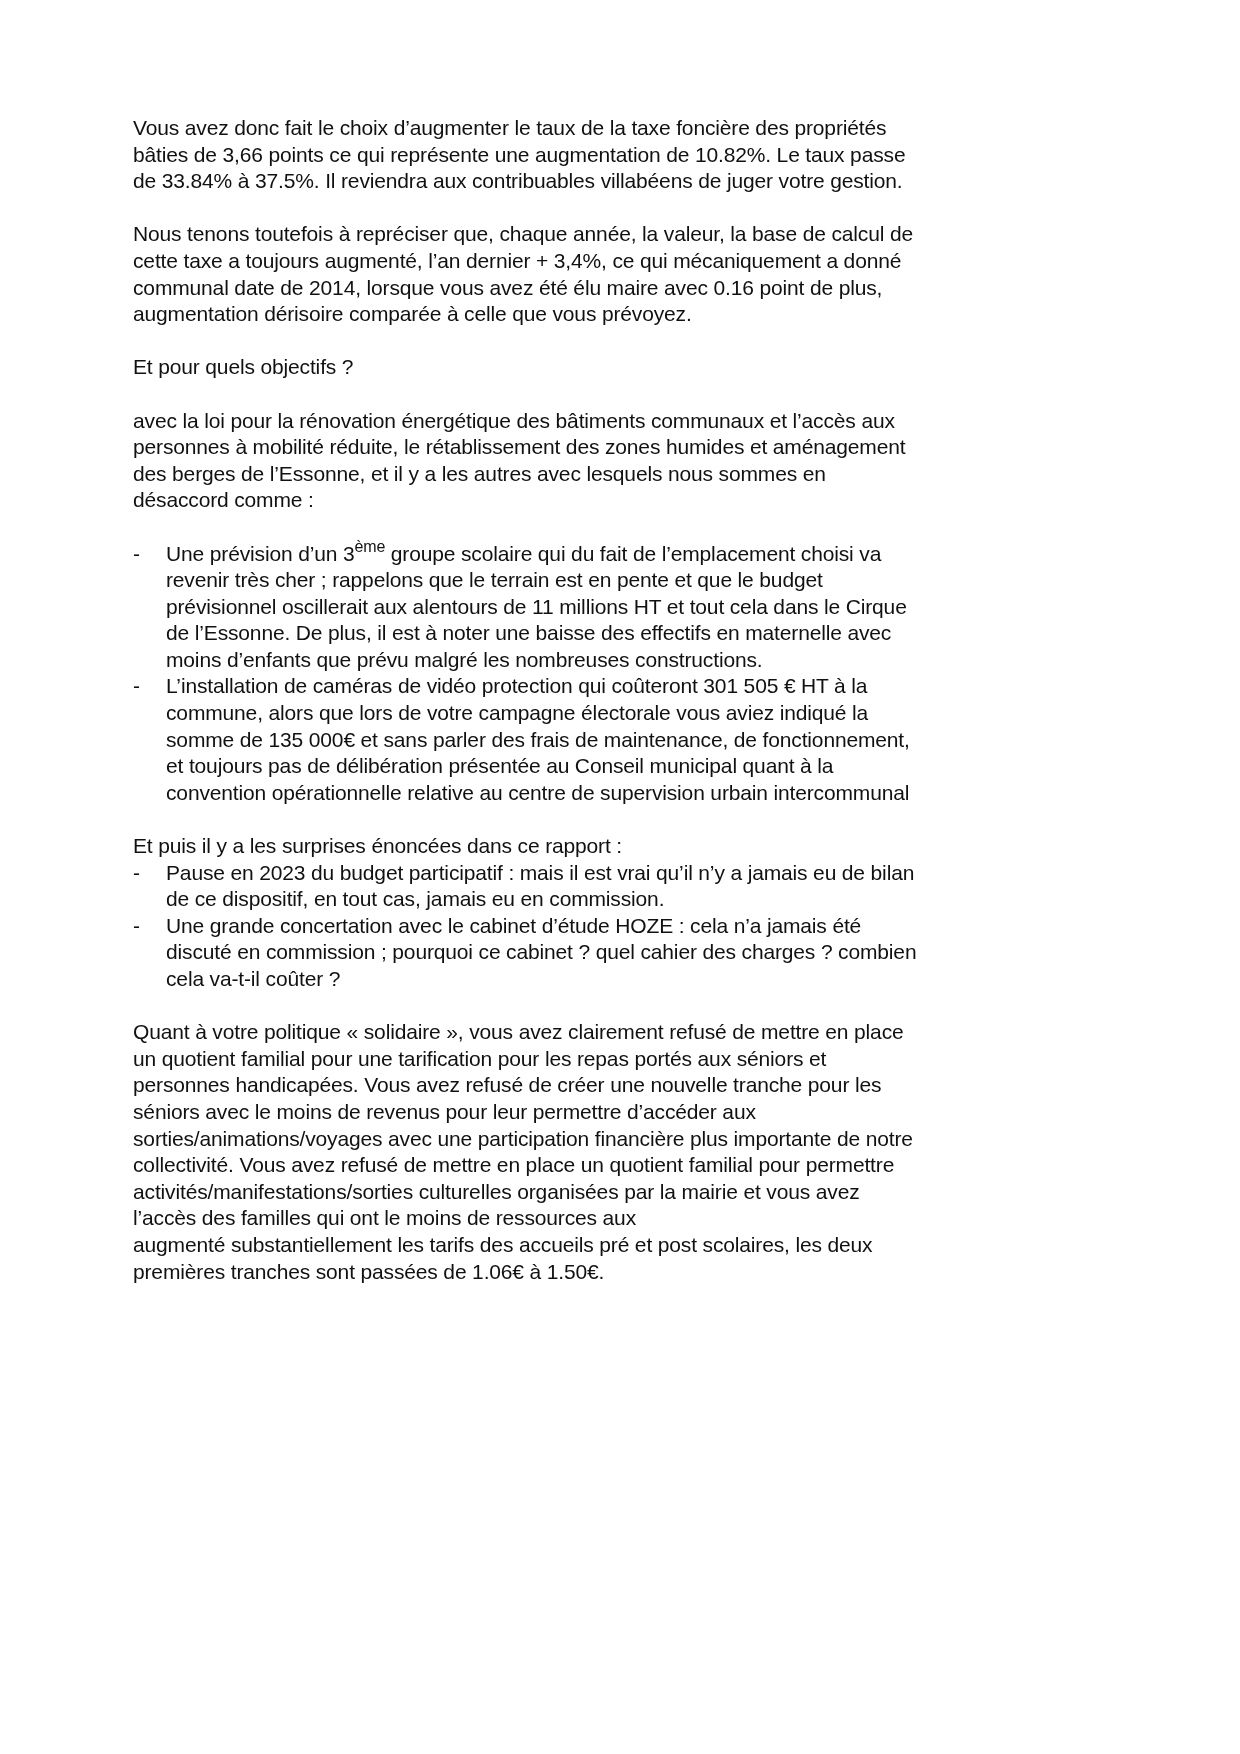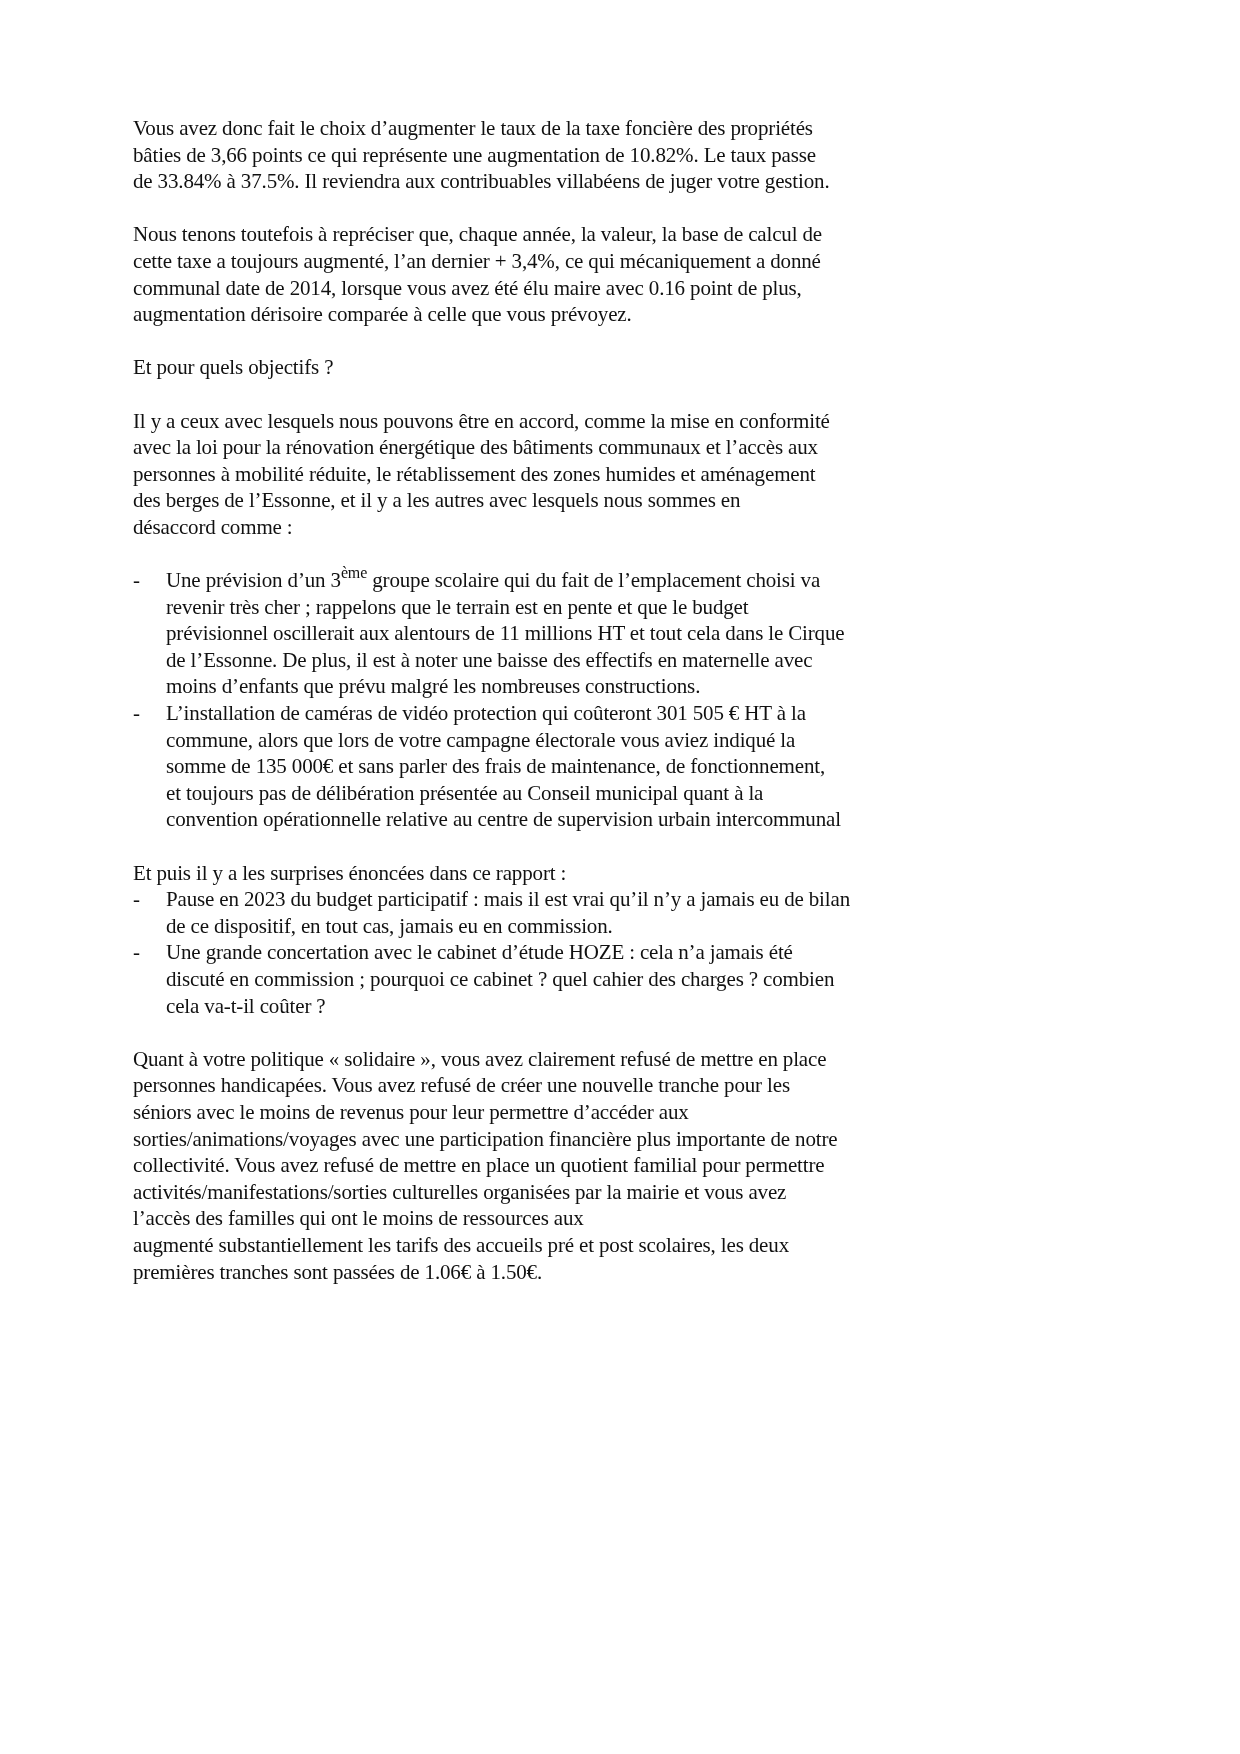--- a/index.html
+++ b/index.html
@@ -1,19 +1,19 @@
 <!DOCTYPE html>
 <html><head>
   <meta charset="utf-8">
   <style>
     html, body { margin: 0; padding: 0; background: #ffffff; }
     body { width: 1240px; height: 1754px; position: relative; overflow: hidden; }
     .page {
       position: absolute; left: 133px; top: 115px; width: 860px;
-      font-family: Liberation Serif, serif;
+      font-family: Liberation Sans, sans-serif;
       font-size: 21px; line-height: 26.6px; color: #111111;
       letter-spacing: -0.15px;
     }
     .line { white-space: nowrap; height: 26.6px; }
     .gap { height: 26.6px; }
     .bullet { display: flex; }
     .bullet .dash { width: 33px; flex: 0 0 33px; }
     .bullet .lines { flex: 1; }
     sup { font-size: 16px; line-height: 0; vertical-align: 9px; }
   </style>
@@ -36,21 +36,20 @@
     <div class="line">augmentation dérisoire comparée à celle que vous prévoyez.</div>
   </div>
   <div class="gap"></div>
 
   <div>
     <div class="line">Et pour quels objectifs ?</div>
   </div>
   <div class="gap"></div>
 
   <div>
-    <div class="line">Il y a ceux avec lesquels nous pouvons être en accord, comme la mise en conformité</div>
     <div class="line">avec la loi pour la rénovation énergétique des bâtiments communaux et l’accès aux</div>
     <div class="line">personnes à mobilité réduite, le rétablissement des zones humides et aménagement</div>
     <div class="line">des berges de l’Essonne, et il y a les autres avec lesquels nous sommes en</div>
     <div class="line">désaccord comme :</div>
   </div>
   <div class="gap"></div>
 
   <div>
     <div class="bullet">
       <div class="dash">-</div>
@@ -93,20 +92,21 @@
         <div class="line">Une grande concertation avec le cabinet d’étude HOZE : cela n’a jamais été</div>
         <div class="line">discuté en commission ; pourquoi ce cabinet ? quel cahier des charges ? combien</div>
         <div class="line">cela va-t-il coûter ?</div>
       </div>
     </div>
   </div>
   <div class="gap"></div>
 
   <div>
     <div class="line">Quant à votre politique « solidaire », vous avez clairement refusé de mettre en place</div>
+    <div class="line">un quotient familial pour une tarification pour les repas portés aux séniors et</div>
     <div class="line">personnes handicapées. Vous avez refusé de créer une nouvelle tranche pour les</div>
     <div class="line">séniors avec le moins de revenus pour leur permettre d’accéder aux</div>
     <div class="line">sorties/animations/voyages avec une participation financière plus importante de notre</div>
     <div class="line">collectivité. Vous avez refusé de mettre en place un quotient familial pour permettre</div>
     <div class="line">activités/manifestations/sorties culturelles organisées par la mairie et vous avez</div>
     <div class="line">l’accès des familles qui ont le moins de ressources aux</div>
     <div class="line">augmenté substantiellement les tarifs des accueils pré et post scolaires, les deux</div>
     <div class="line">premières tranches sont passées de 1.06€ à 1.50€.</div>
   </div>
 

